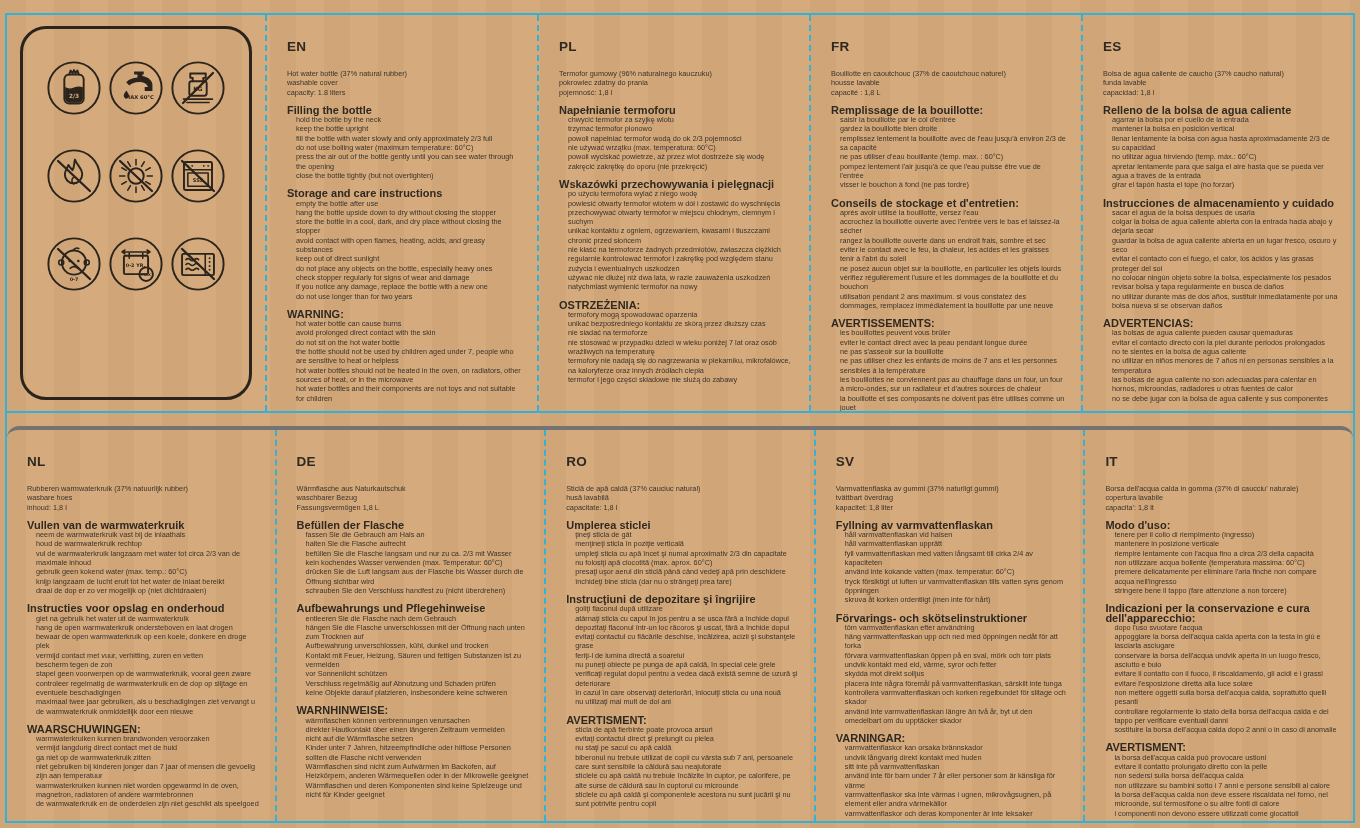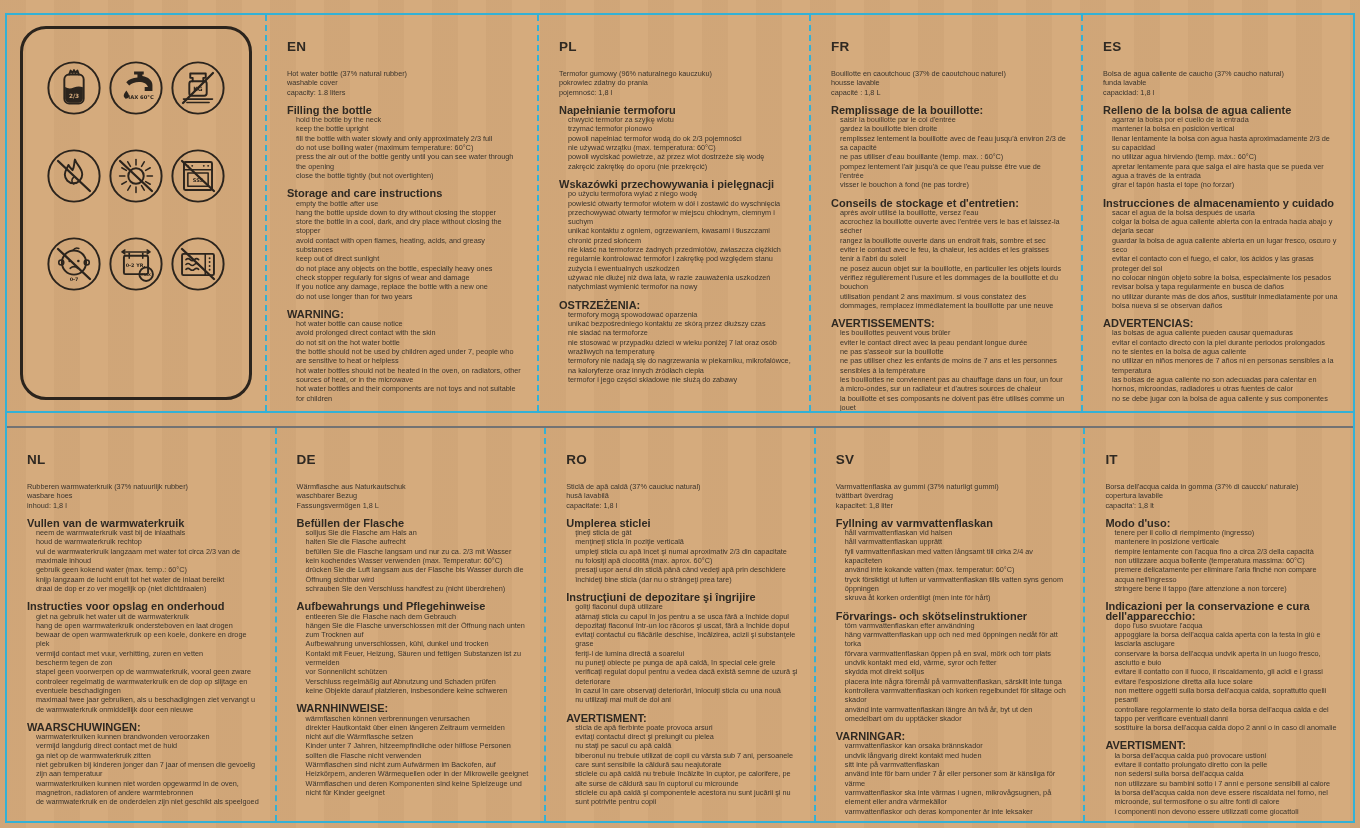--- a/index.html
+++ b/index.html
@@ -11,21 +11,21 @@
     color:#3a332b;
   }
   .sheet{
     position:absolute;inset:5px;
     border:2px solid #33b1d6;
     display:flex;flex-direction:column;margin-top:8px;
   }
   .row{display:flex;min-height:0;}
   .row-top{height:396px;border-bottom:2px solid #33b1d6;}
   .row-gap{height:13px;}
-  .row-bottom{flex:1;border-top:2px solid #737373;}
+  .row-bottom{flex:1;border-top:4px solid #737373;border-radius:12px;}
   .cell{flex:1 1 0;min-width:0;overflow:hidden;position:relative;}
   .cell + .cell{border-left:2px dashed #33b1d6;}
   .cell-icons{flex:0 0 258px;}
   .panel{padding:24px 15px 0 20px;box-sizing:border-box;}
   .panel h2{
     margin:0 0 15px 0;font-size:13.5px;font-weight:700;color:#2f2922;letter-spacing:.2px;
   }
   .panel p{margin:0;font-size:7.3px;line-height:9.3px;}
   .panel h3{margin:0;font-size:11px;line-height:9.3px;font-weight:700;color:#2f2922;}
   .panel .section{margin-top:9px;}
@@ -200,21 +200,21 @@
           <p class="line">store the bottle in a cool, dark, and dry place without closing the stopper</p>
           <p class="line">avoid contact with open flames, heating, acids, and greasy substances</p>
           <p class="line">keep out of direct sunlight</p>
           <p class="line">do not place any objects on the bottle, especially heavy ones</p>
           <p class="line">check stopper regularly for signs of wear and damage</p>
           <p class="line">if you notice any damage, replace the bottle with a new one</p>
           <p class="line">do not use longer than for two years</p>
         </div>
         <div class="section">
           <h3>WARNING:</h3>
-          <p class="line">hot water bottle can cause notice</p>
+          <p class="line">hot water bottle can cause burns</p>
           <p class="line">avoid prolonged direct contact with the skin</p>
           <p class="line">do not sit on the hot water bottle</p>
           <p class="line">the bottle should not be used by children aged under 7, people who are sensitive to heat or helpless</p>
           <p class="line">hot water bottles should not be heated in the oven, on radiators, other sources of heat, or in the microwave</p>
           <p class="line">hot water bottles and their components are not toys and not suitable for children</p>
         </div>
       </section>
       <section class="cell panel">
         <h2 class="code">PL</h2>
         <p class="intro-line">Termofor gumowy (96% naturalnego kauczuku)</p>
@@ -359,21 +359,21 @@
           <p class="line">de warmwaterkruik en de onderdelen zijn niet geschikt als speelgoed</p>
         </div>
       </section>
       <section class="cell panel">
         <h2 class="code">DE</h2>
         <p class="intro-line">Wärmflasche aus Naturkautschuk</p>
         <p class="intro-line">waschbarer Bezug</p>
         <p class="intro-line">Fassungsvermögen 1,8 L</p>
         <div class="section">
           <h3>Befüllen der Flasche</h3>
-          <p class="line">solljus Sie die Flasche am Hals an</p>
+          <p class="line">fassen Sie die Gebrauch am Hals an</p>
           <p class="line">halten Sie die Flasche aufrecht</p>
           <p class="line">befüllen Sie die Flasche langsam und nur zu ca. 2/3 mit Wasser</p>
           <p class="line">kein kochendes Wasser verwenden (max. Temperatur: 60°C)</p>
           <p class="line">drücken Sie die Luft langsam aus der Flasche bis Wasser durch die Öffnung sichtbar wird</p>
           <p class="line">schrauben Sie den Verschluss handfest zu (nicht überdrehen)</p>
         </div>
         <div class="section">
           <h3>Aufbewahrungs und Pflegehinweise</h3>
           <p class="line">entleeren Sie die Flasche nach dem Gebrauch</p>
           <p class="line">hängen Sie die Flasche unverschlossen mit der Öffnung nach unten zum Trocknen auf</p>

